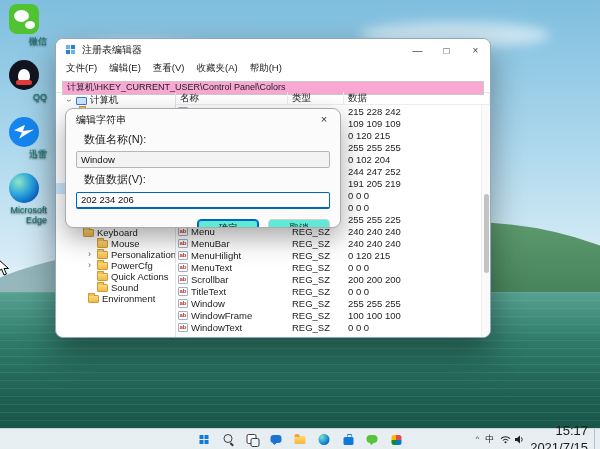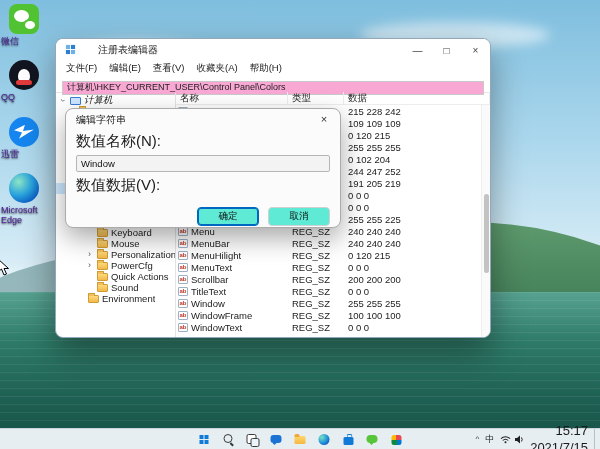--- a/index.html
+++ b/index.html
@@ -12,38 +12,38 @@
   .cloud{position:absolute;background:#fff;opacity:.55;border-radius:50%;filter:blur(6px)}
   .hill{position:absolute;border-radius:50% 50% 0 0/100% 100% 0 0}
   .hill-far{left:-60px;top:250px;width:430px;height:90px;background:#86adb2;opacity:.85}
   .hill-mid{left:140px;top:264px;width:330px;height:62px;background:#4a8560}
   .hill-right{right:-100px;top:222px;width:470px;height:130px;background:linear-gradient(#5d9a6d,#35704d)}
   .water{position:absolute;left:0;right:0;top:292px;bottom:0;background:linear-gradient(180deg,#57a291 0%,#2e7a68 32%,#1d5f52 70%,#174f45 100%)}
   .water::after{content:"";position:absolute;inset:0;background:repeating-linear-gradient(180deg,rgba(255,255,255,.07) 0 1px,transparent 1px 8px)}
 
   
   .dicons{position:absolute;left:0;top:4px;width:48px;z-index:2}
-  .dicon{width:46px;margin:0 8px 14px 1px;text-align:left;color:#4c1d95;cursor:default}
+  .dicon{width:46px;margin:0 8px 14px 1px;text-align:right;color:#0f766e;cursor:default}
   .dic{width:30px;height:30px;margin:0 auto;position:relative}
   .dlabel{font-size:9px;line-height:1.15;margin-top:2px;text-shadow:0 1px 2px rgba(0,0,0,.85)}
   .dic--wechat{background:#51c332;border-radius:8px}
   .dic--wechat::before{content:"";position:absolute;left:5px;top:6px;width:15px;height:12px;background:#fff;border-radius:50%}
   .dic--wechat::after{content:"";position:absolute;right:4px;bottom:5px;width:10px;height:8px;background:#fff;border-radius:50%;box-shadow:0 0 0 2px #51c332}
   .dic--qq{background:#12151f;border-radius:50%}
   .dic--qq::before{content:"";position:absolute;left:9px;top:9px;width:12px;height:14px;background:#fff;border-radius:50% 50% 45% 45%}
   .dic--qq::after{content:"";position:absolute;left:7px;top:20px;width:16px;height:5px;background:#e23b3b;border-radius:3px}
   .dic--thunder{background:#1586ef;border-radius:50%}
   .dic--thunder::before{content:"";position:absolute;left:5px;top:8px;width:20px;height:14px;background:#fff;clip-path:polygon(0 40%,55% 0,45% 45%,100% 35%,25% 100%,40% 55%)}
   .dic--edge{border-radius:50%;background:radial-gradient(circle at 32% 30%,#8ee6c6,#2aa3dd 45%,#0b5fc4 78%)}
 
   .cursor{position:absolute;left:-3px;top:258px;z-index:30}
 
   
   .win{position:absolute;left:55px;top:38px;width:436px;height:300px;background:#fff;border:1px solid #93a7bb;border-radius:8px;box-shadow:0 14px 34px rgba(0,0,0,.38);overflow:hidden;z-index:5}
-  .titlebar{height:22px;display:flex;align-items:center;gap:22px;padding-left:9px;background:#fff}
+  .titlebar{height:22px;display:flex;align-items:center;gap:6px;padding-left:9px;background:#fff}
   .title{font-size:10px;color:#1b1b1b}
   .win-controls{margin-left:auto;display:flex;height:22px}
   .wc{width:29px;display:flex;align-items:center;justify-content:center;font-size:10px;color:#444}
   .menubar{display:flex;align-items:center;gap:2px;height:15px;padding:0 5px;font-size:9.5px;color:#1b1b1b}
   .menu-item{padding:0 5px}
   .addressbar{height:17px;padding:0 6px 3px;border-bottom:1px solid #e4e4e4}
   .addr{width:100%;height:14px;border:1px solid #c9c9c9;font-size:9px;padding:0 4px;color:#222;background:#f9a8d4;font-family:inherit}
   .wbody{position:relative;display:flex;height:246px}
 
   .tree{width:120px;border-right:1px solid #e3e3e3;padding-top:2px;overflow:hidden;flex:0 0 auto}
@@ -71,21 +71,21 @@
   .nm{white-space:nowrap;overflow:hidden}
   .vscroll{position:absolute;right:0;top:12px;bottom:0;width:9px;background:#fafafa;border-left:1px solid #eee}
   .vthumb{position:absolute;left:2px;width:5px;top:38%;height:34%;background:#c3c3c3;border-radius:3px}
 
   
   .dialog{position:absolute;left:65px;top:108px;width:276px;height:120px;background:#fbfbfb;border:1px solid #ababab;border-radius:8px;box-shadow:0 10px 26px rgba(0,0,0,.34);z-index:6;overflow:hidden}
   .dtitle{display:flex;align-items:flex-start;justify-content:space-between;padding:4px 6px 1px 10px}
   .dtitle .t{font-size:10px;color:#111}
   .dclose{width:20px;height:14px;text-align:center;font-size:11px;line-height:13px;color:#333}
   .dfield{padding:1px 10px 0}
-  .dfield label{display:block;font-size:15px;color:#1b1b1b;margin:3px 0 2px}
+  .dfield label{display:block;font-size:11px;color:#1b1b1b;margin:3px 8px 2px}
   .dinput{width:100%;height:17px;border:1px solid #8a8a8a;border-radius:2px;font-size:9.5px;padding:0 4px;font-family:inherit;color:#111;background:#fff}
   .dinput.ro{background:#f3f3f3;border-color:#b5b5b5}
   .dinput.focus{border-color:#0067c0;border-bottom:2px solid #0067c0}
   .dbuttons{display:flex;justify-content:flex-end;gap:9px;padding:10px 10px 0}
   .dbtn{width:62px;height:19px;font-size:9.5px;background:#5eead4;border:1px solid #d0d0d0;border-radius:4px;color:#111;font-family:Liberation Mono, monospace}
   .dbtn.default{border:1px solid #0067c0;box-shadow:inset 0 0 0 1px #0067c0}
 
   
   .taskbar{position:absolute;left:0;right:0;bottom:0;height:21px;background:rgba(242,247,251,.95);border-top:1px solid rgba(150,165,180,.35);z-index:10}
   .tb-center{position:absolute;left:50%;top:0;height:21px;transform:translateX(-50%);display:flex;align-items:center;gap:7px}
@@ -176,21 +176,21 @@
         <span class="menu-item">编辑(E)</span>
         <span class="menu-item">查看(V)</span>
         <span class="menu-item">收藏夹(A)</span>
         <span class="menu-item">帮助(H)</span>
       </div>
     <div class="addressbar">
       <input class="addr" readonly="" value="计算机\HKEY_CURRENT_USER\Control Panel\Colors" style="">
     </div>
     <div class="wbody">
       <div class="tree">
-          <div class="titem" style="padding-left: 3px; font-style: italic;">
+          <div class="titem" style="padding-left: 9px;">
     <span class="arrow exp"></span>
     <span class="ticon ticon--computer"></span>
     <span class="tlabel">计算机</span>
   </div>
           <div class="titem" style="padding-left: 12px;">
     <span class="arrow"></span>
     <span class="ticon ticon--folder"></span>
     <span class="tlabel">HKEY_CLASSES_ROOT</span>
   </div>
           <div class="titem" style="padding-left: 12px;">
@@ -236,21 +236,21 @@
           <div class="titem" style="padding-left: 30px;">
     <span class="arrow"></span>
     <span class="ticon ticon--folder"></span>
     <span class="tlabel">Desktop</span>
   </div>
           <div class="titem" style="padding-left: 30px;">
     <span class="arrow none"></span>
     <span class="ticon ticon--folder"></span>
     <span class="tlabel">don't load</span>
   </div>
-          <div class="titem" style="padding-left: 30px;">
+          <div class="titem" style="padding-left: 16px;">
     <span class="arrow none"></span>
     <span class="ticon ticon--folder"></span>
     <span class="tlabel">Keyboard</span>
   </div>
           <div class="titem" style="padding-left: 30px;">
     <span class="arrow none"></span>
     <span class="ticon ticon--folder"></span>
     <span class="tlabel">Mouse</span>
   </div>
           <div class="titem" style="padding-left: 30px; justify-content: center;">
@@ -450,20 +450,21 @@
     <div class="dtitle">
       <span class="t">编辑字符串</span>
       <span class="dclose">×</span>
     </div>
     <div class="dfield">
       <label>数值名称(N):</label>
       <input class="dinput ro" readonly="" value="Window" style="">
     </div>
     <div class="dfield">
       <label>数值数据(V):</label>
+      <input class="dinput focus" value="202 234 206" style="">
     </div>
     <div class="dbuttons">
       <button class="dbtn default">确定</button>
       <button class="dbtn">取消</button>
     </div>
   </div>
 
   <div class="taskbar">
     <div class="tb-center">
         <div class="tbi ic-start"></div>

